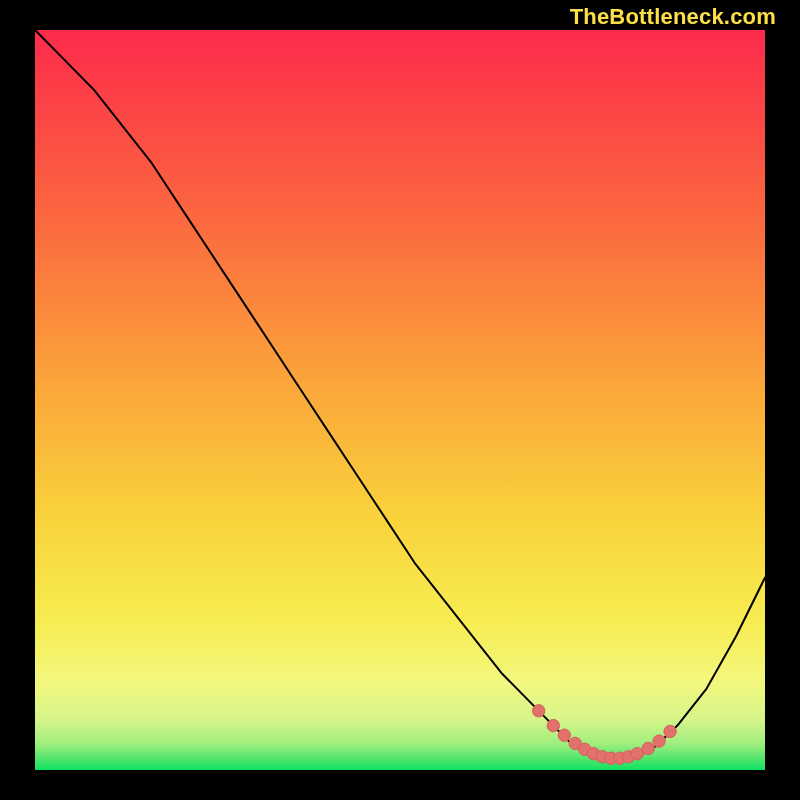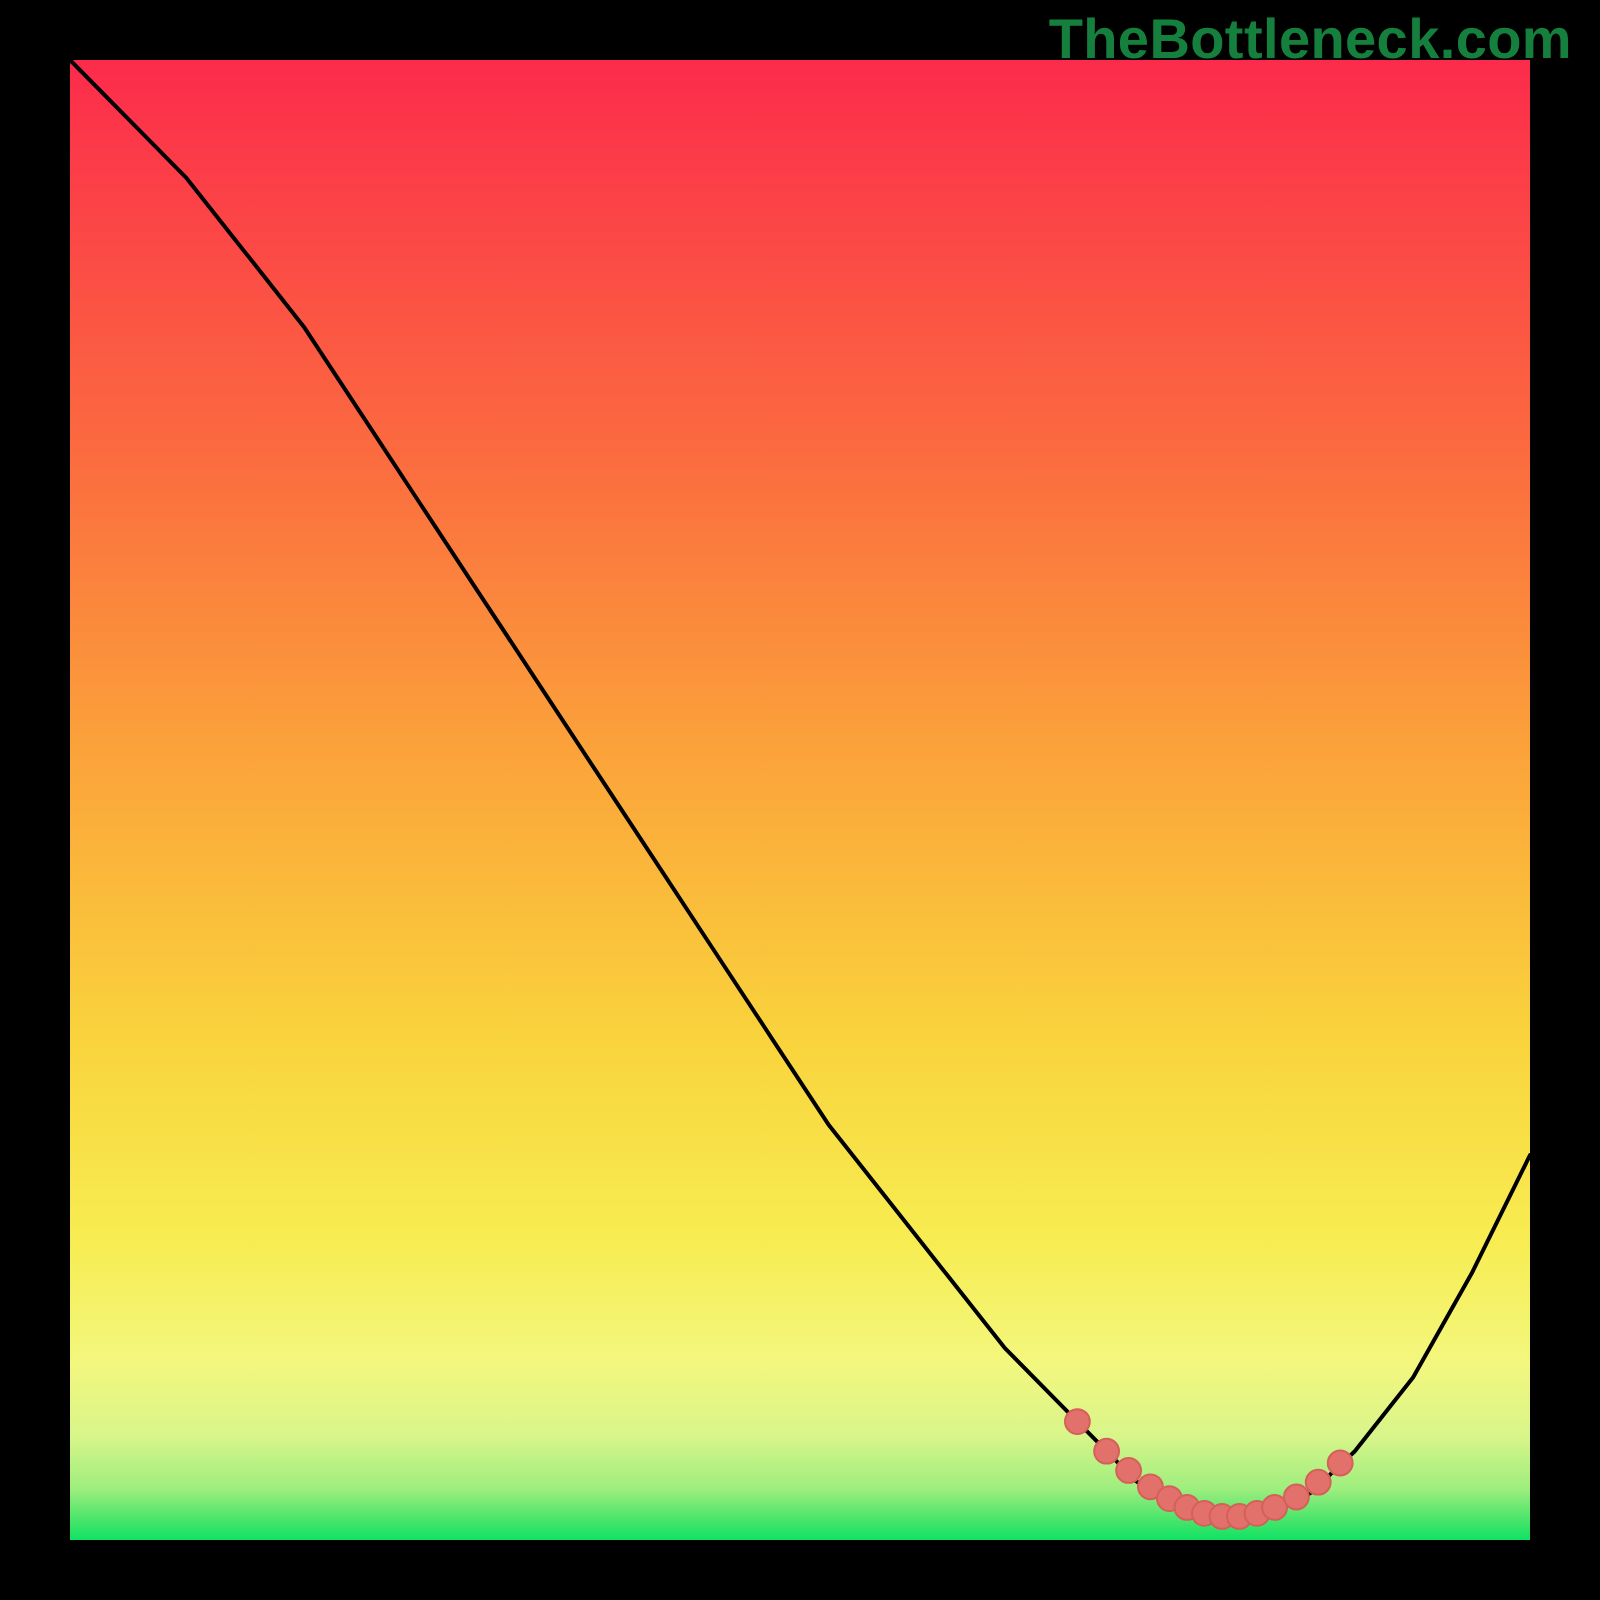--- a/index.html
+++ b/index.html
@@ -13,23 +13,23 @@
   }
   .stage {
     position: relative;
     width: 800px;
     height: 800px;
     background: #000000;
   }
   .watermark {
     position: absolute;
     top: 4px;
-    right: 14px;
-    color: #15803d;
-    font-size: 28px;
+    right: 24px;
+    color: #fde047;
+    font-size: 22px;
     font-weight: 600;
     letter-spacing: 0.2px;
     z-index: 5;
     user-select: none;
   }
   svg.plot {
     position: absolute;
     left: 0;
     top: 0;
   }

